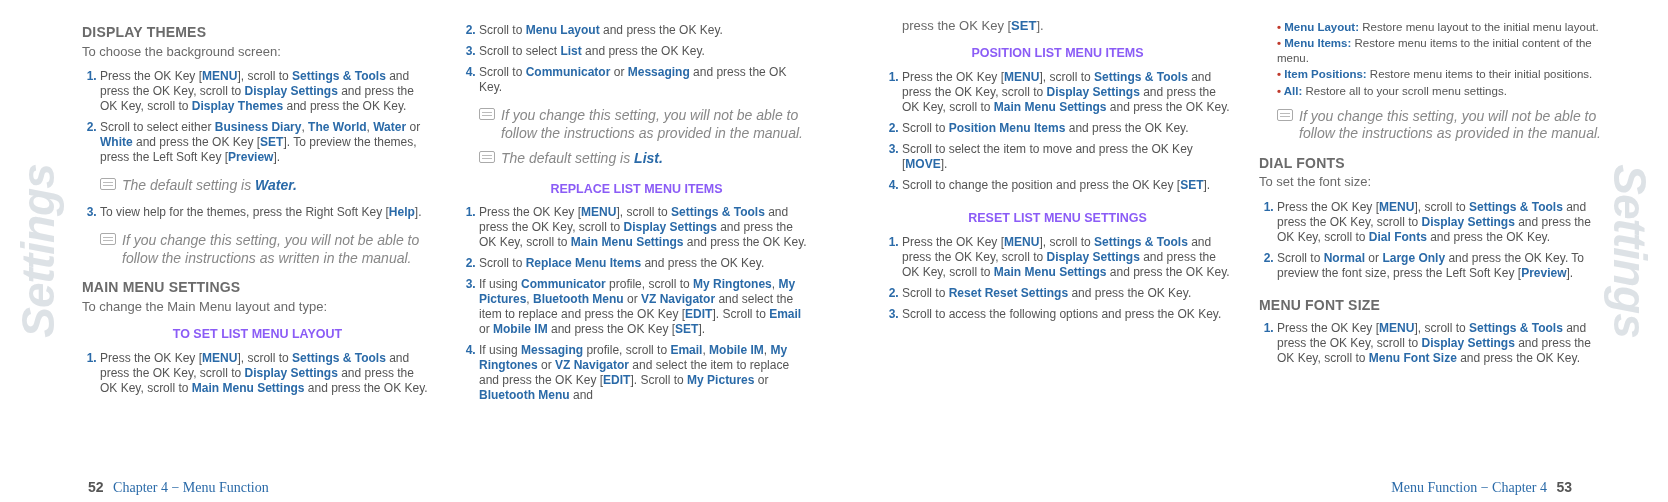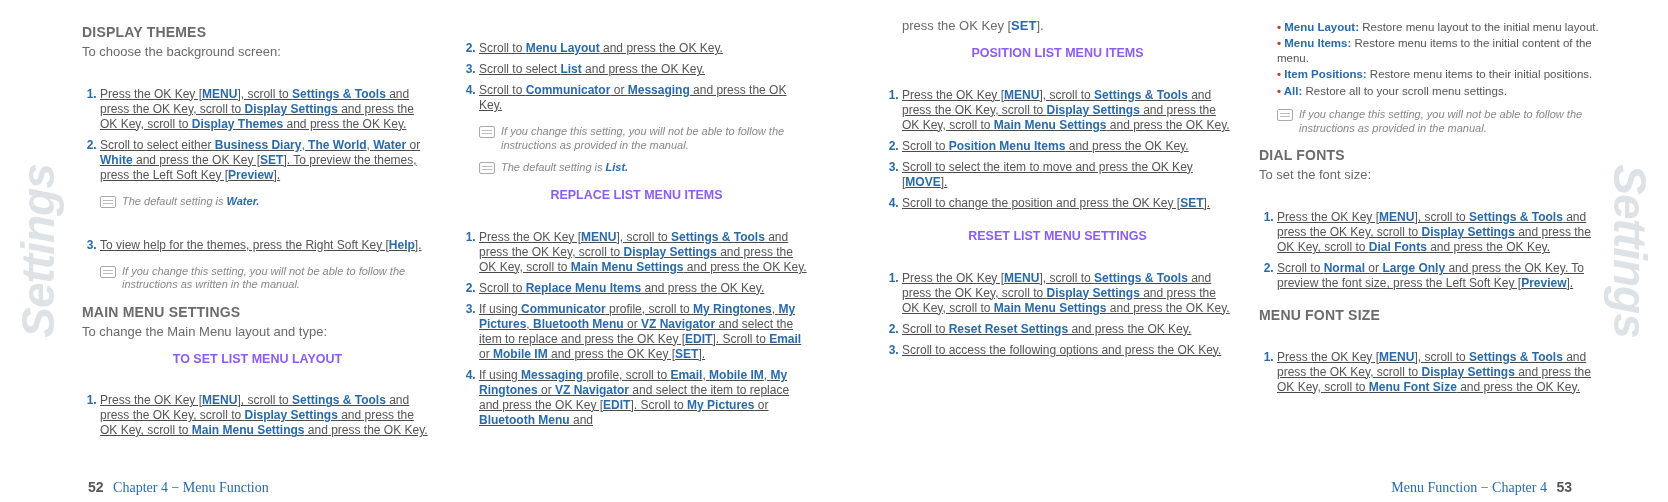--- a/index.html
+++ b/index.html
@@ -52,28 +52,28 @@
     font-weight: 700;
     color: #8b5cf6;
     margin: 8px 0 3px 0;
     text-align: center;
   }
   .lead {
     font-size: 13px;
     color: #6a6a6a;
     margin: 0 0 4px 0;
   }
-  ol.steps { margin: 20px 0 4px 0; padding: 0 0 0 18px; text-decoration: underline; }
+  ol.steps { margin: 2px 0 4px 0; padding: 0 0 0 18px; }
   ol.steps > li { margin: 3px 0 6px 0; font-size: 12px; color:#555; }
   ol.steps > li::marker { color: #2a6aa8; font-weight: 700; }
   .hl { color: #2a6aa8; font-weight: 700; }
   .note {
     display: flex;
     gap: 6px;
-    font-size: 11px;
+    font-size: 14px;
     font-style: italic;
     color: #888;
     margin: 2px 0 6px 18px;
   }
   .note .icon {
     flex: 0 0 16px;
     width: 16px; height: 12px;
     border: 1.2px solid #aaa;
     border-radius: 2px;
     position: relative;

